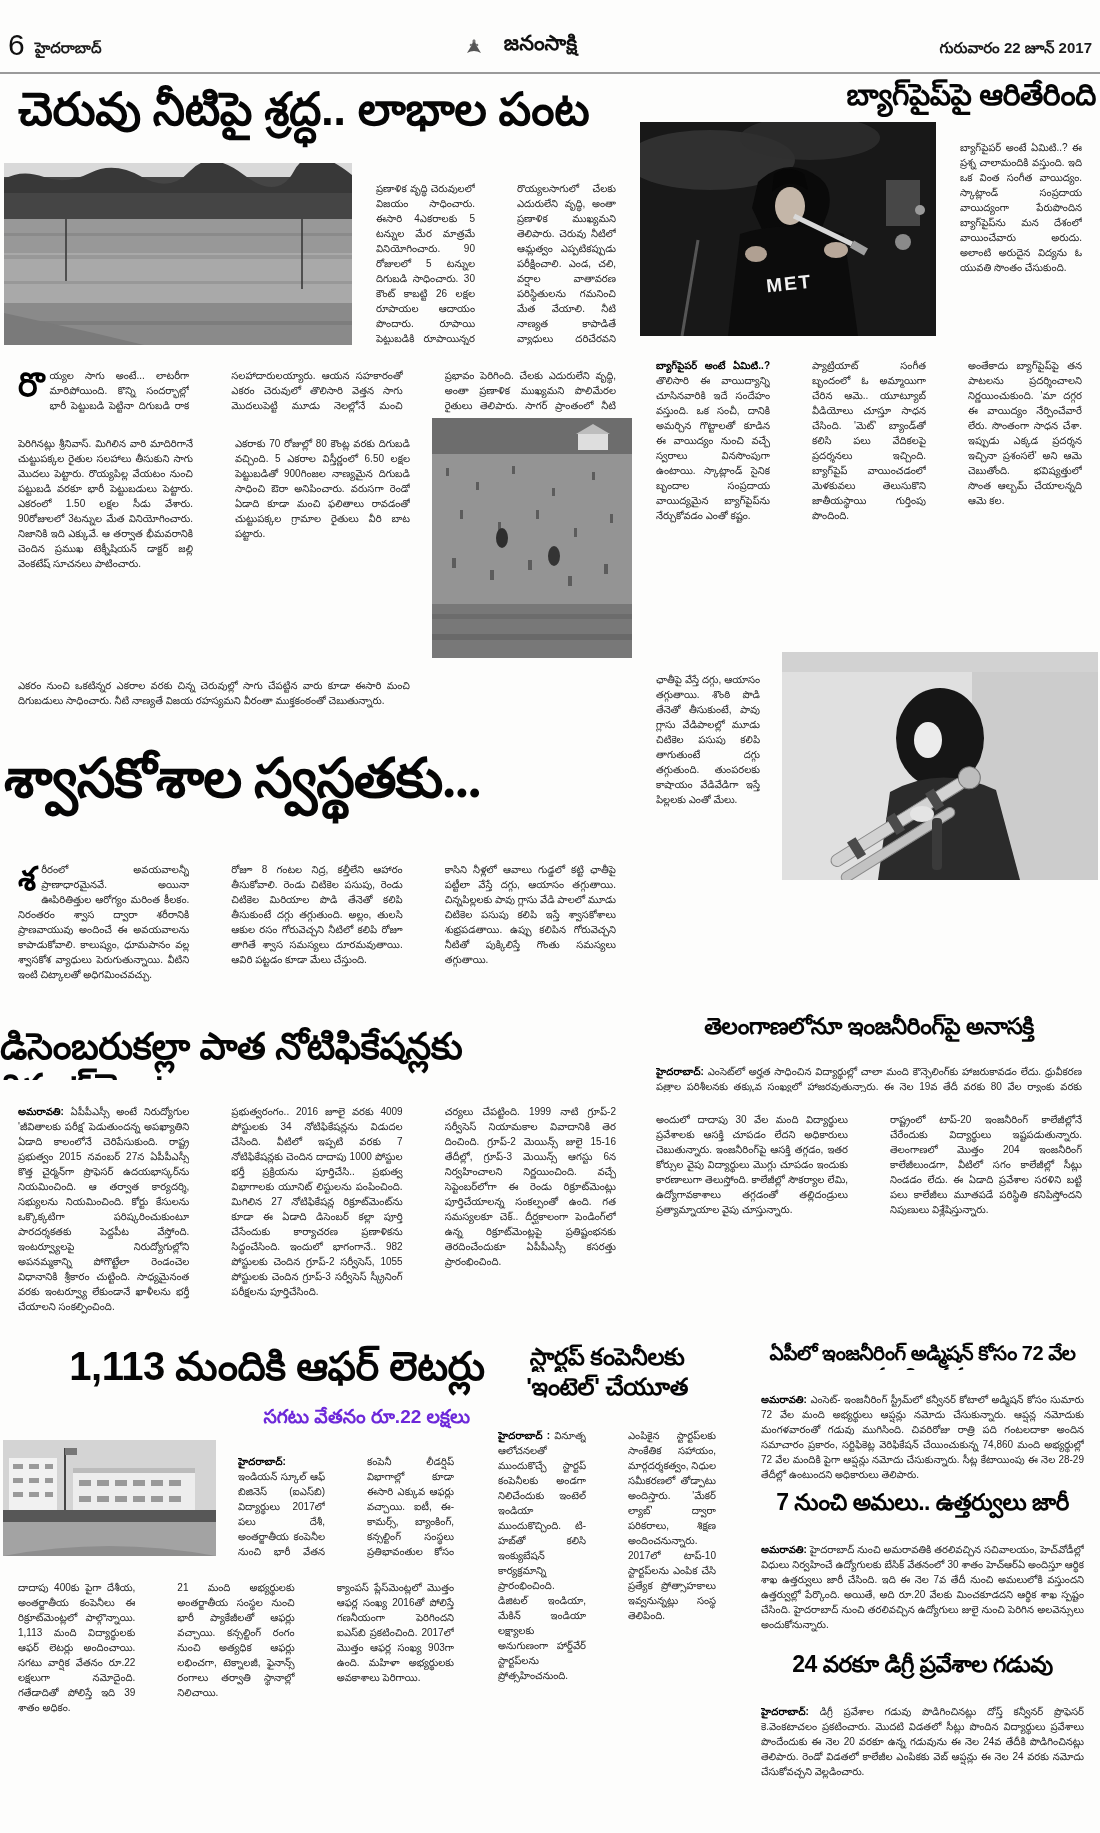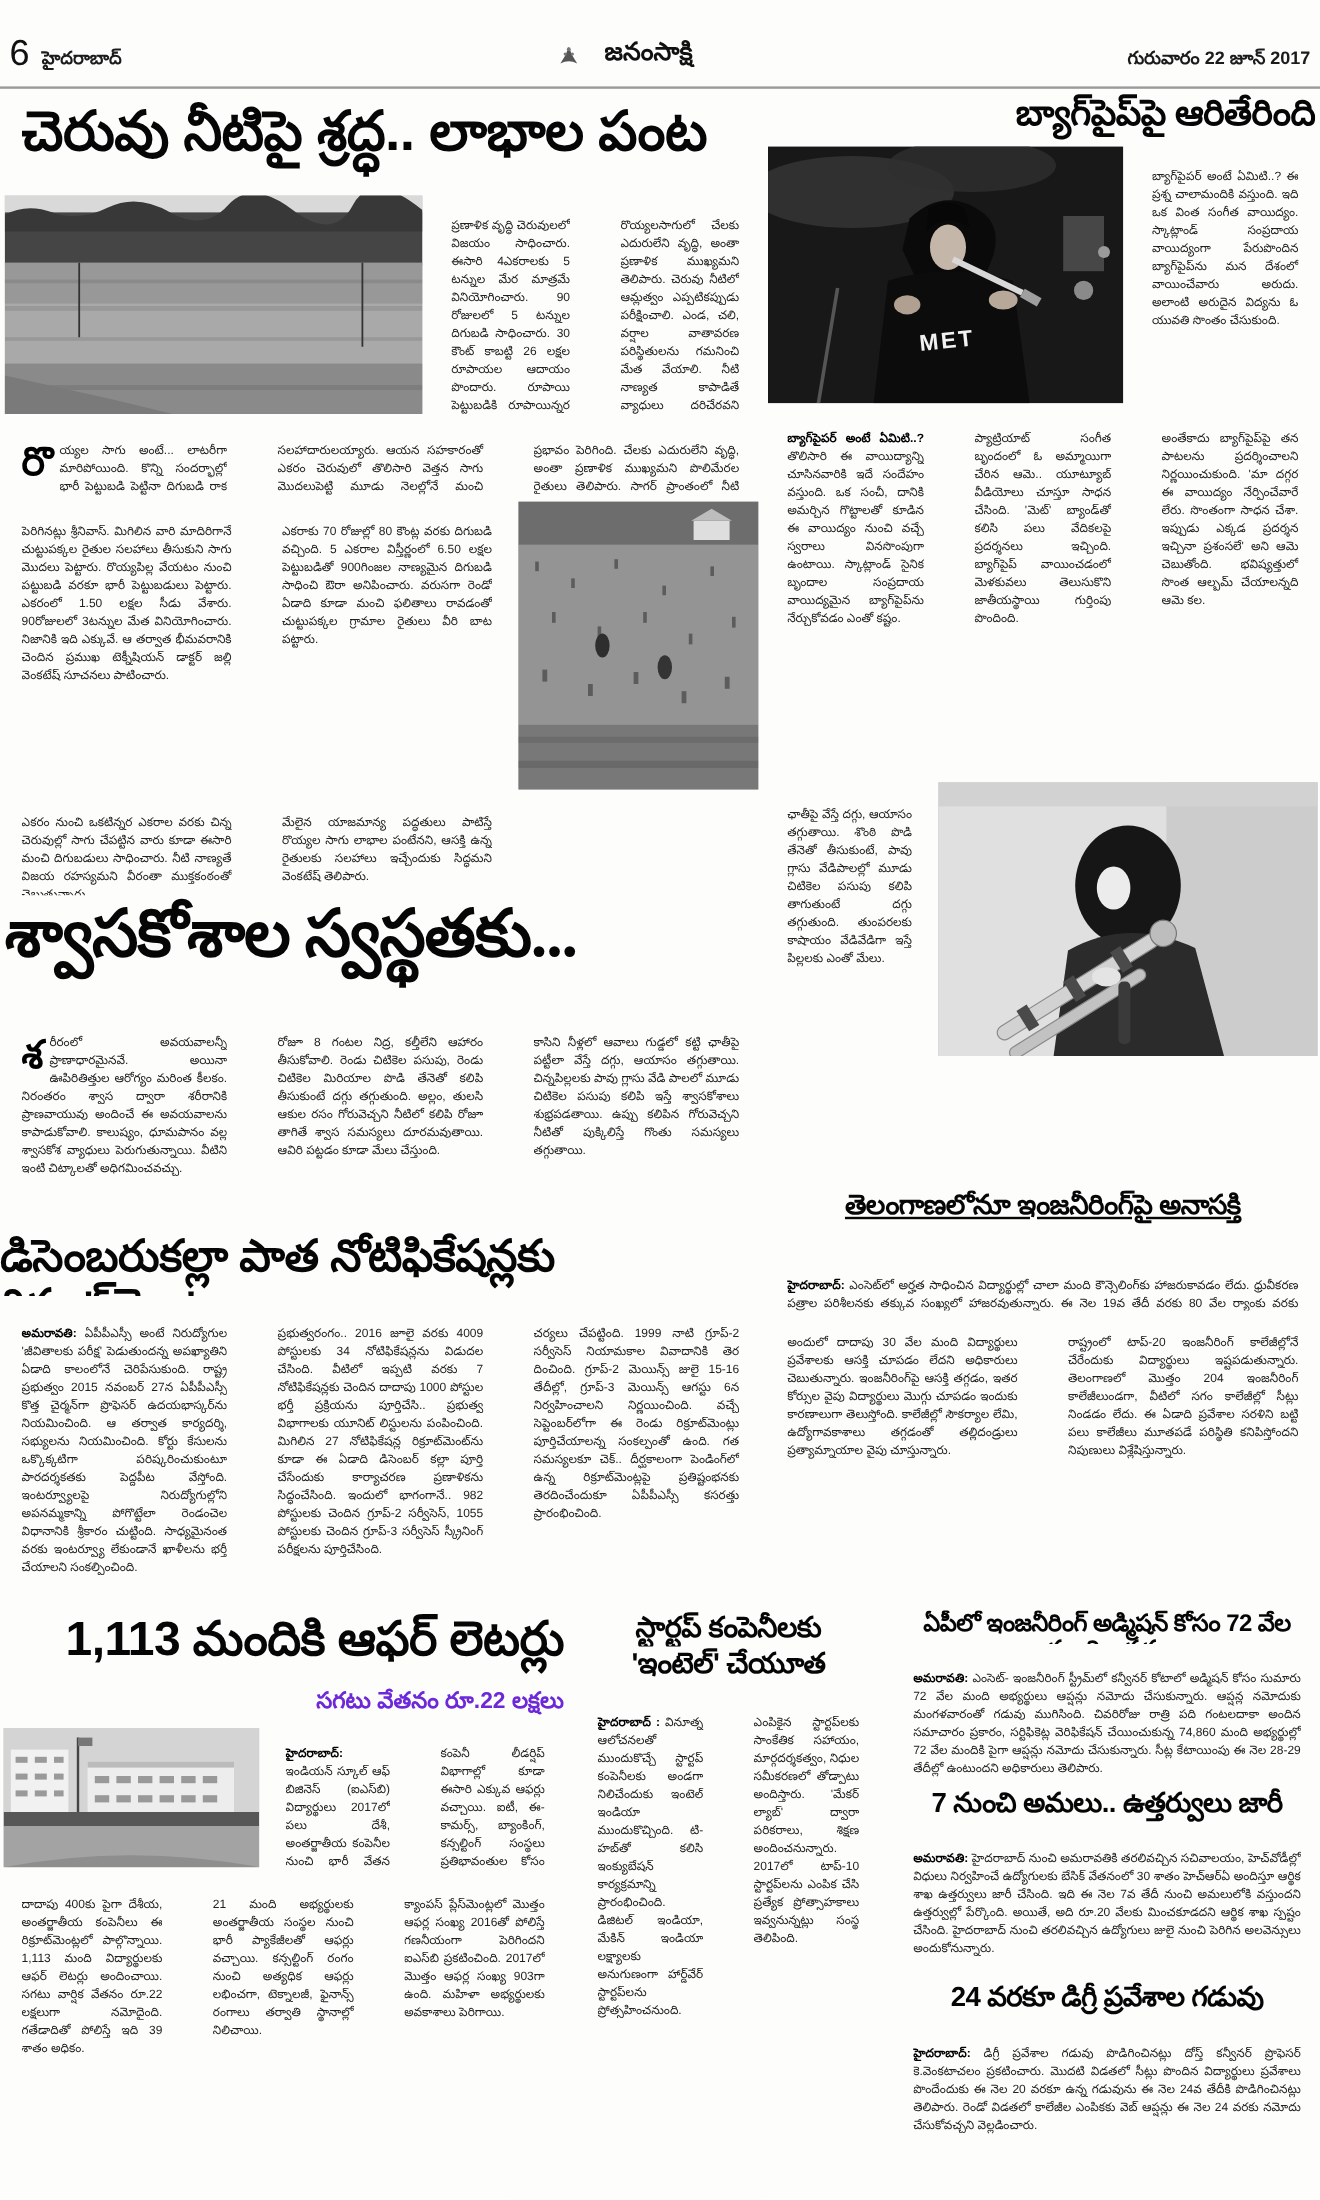--- a/index.html
+++ b/index.html
@@ -13,21 +13,21 @@
   .mast-center{display:flex;align-items:center;gap:20px;font-size:21px;font-weight:800;color:#111;}
   .mast-date{font-size:15px;font-weight:700;}
   .rule{position:absolute;left:0;width:1100px;height:2px;background:#9a9a9a;}
   
   .hl{font-weight:800;color:#060606;line-height:1.12;letter-spacing:-0.5px;margin:0;overflow:hidden;}
   .h-lake{font-size:46px;}
   .h-bag{font-size:30px;text-align:right;}
   .h-lungs{font-size:55px;letter-spacing:-1px;}
   .h-recruit{font-size:37px;}
   .h-tel{font-size:23px;text-align:center;}
-  .h-offers{font-size:40px;text-align:right;}
+  .h-offers{font-size:40px;text-align:center;margin-left:42px;}
   .sub-offers{font-size:19px;font-weight:700;text-align:right;color:#6d28d9;}
   .h-intel{font-size:24px;text-align:center;line-height:1.25;}
   .h-ap{font-size:20px;text-align:center;}
   .h-ord{font-size:23px;text-align:center;}
   .h-deg{font-size:23px;text-align:center;}
   
   .cols{display:flex;gap:10px;overflow:hidden;}
   .cols p{flex:1 1 0;min-width:0;}
   p.col{margin:16px;text-align:justify;font-size:10px;line-height:1.5;color:#222;
         overflow:hidden;overflow-wrap:anywhere;height:100%;}
@@ -118,21 +118,20 @@
     </g>
     <ellipse cx="70" cy="120" rx="6" ry="10" fill="#2e2e2e"></ellipse>
     <ellipse cx="122" cy="138" rx="6" ry="10" fill="#343434"></ellipse>
     <rect y="186" width="200" height="54" fill="#787878"></rect>
     <rect y="196" width="200" height="5" fill="#5f5f5f" opacity=".5"></rect>
     <rect y="216" width="200" height="6" fill="#5a5a5a" opacity=".5"></rect>
   </svg>
 
   <div class="blk cols" style="left:2px;top:662px;width:424px;height:84px;">
     <p class="col">ఎకరం నుంచి ఒకటిన్నర ఎకరాల వరకు చిన్న చెరువుల్లో సాగు చేపట్టిన వారు కూడా ఈసారి మంచి దిగుబడులు సాధించారు. నీటి నాణ్యతే విజయ రహస్యమని వీరంతా ముక్తకంఠంతో చెబుతున్నారు.</p>
-    <p class="col">మేలైన యాజమాన్య పద్ధతులు పాటిస్తే రొయ్యల సాగు లాభాల పంటేనని, ఆసక్తి ఉన్న రైతులకు సలహాలు ఇచ్చేందుకు సిద్ధమని వెంకటేష్ తెలిపారు.</p>
   </div>
 
   <h2 class="blk hl h-bag" style="left:660px;top:78px;width:436px;height:40px;">బ్యాగ్‌పైప్‌పై ఆరితేరింది</h2>
 
   <svg class="blk photo" viewBox="0 0 296 214" style="left:640px;top:122px;width:296px;height:214px;">
     <rect width="296" height="214" fill="#181818"></rect>
     <ellipse cx="70" cy="38" rx="85" ry="30" fill="#3a3a3a" opacity=".7"></ellipse>
     <ellipse cx="170" cy="16" rx="70" ry="22" fill="#2f2f2f" opacity=".8"></ellipse>
     <rect x="246" y="58" width="34" height="46" fill="#474747"></rect>
     <circle cx="263" cy="120" r="8" fill="#8a8a8a"></circle>
@@ -183,21 +182,21 @@
   </div>
 
   <h1 class="blk hl h-lungs" style="left:4px;top:748px;width:630px;height:88px;font-family:Liberation Serif, serif;">శ్వాసకోశాల స్వస్థతకు...</h1>
 
   <div class="blk cols" style="left:2px;top:846px;width:630px;height:166px;">
     <p class="col"><span class="dropcap">శ</span><span>రీరంలో అవయవాలన్నీ ప్రాణాధారమైనవే. అయినా ఊపిరితిత్తుల ఆరోగ్యం మరింత కీలకం. నిరంతరం శ్వాస ద్వారా శరీరానికి ప్రాణవాయువు అందించే ఈ అవయవాలను కాపాడుకోవాలి. కాలుష్యం, ధూమపానం వల్ల శ్వాసకోశ వ్యాధులు పెరుగుతున్నాయి. వీటిని ఇంటి చిట్కాలతో అధిగమించవచ్చు.</span></p>
     <p class="col">రోజూ 8 గంటల నిద్ర, కల్తీలేని ఆహారం తీసుకోవాలి. రెండు చిటికెల పసుపు, రెండు చిటికెల మిరియాల పొడి తేనెతో కలిపి తీసుకుంటే దగ్గు తగ్గుతుంది. అల్లం, తులసి ఆకుల రసం గోరువెచ్చని నీటిలో కలిపి రోజూ తాగితే శ్వాస సమస్యలు దూరమవుతాయి. ఆవిరి పట్టడం కూడా మేలు చేస్తుంది.</p>
     <p class="col">కాసిని నీళ్లలో ఆవాలు గుడ్డలో కట్టి ఛాతీపై పట్టీలా వేస్తే దగ్గు, ఆయాసం తగ్గుతాయి. చిన్నపిల్లలకు పావు గ్లాసు వేడి పాలలో మూడు చిటికెల పసుపు కలిపి ఇస్తే శ్వాసకోశాలు శుభ్రపడతాయి. ఉప్పు కలిపిన గోరువెచ్చని నీటితో పుక్కిలిస్తే గొంతు సమస్యలు తగ్గుతాయి.</p>
   </div>
 
-  <h2 class="blk hl h-tel" style="left:640px;top:992px;width:458px;height:30px;text-decoration:underline;">తెలంగాణలోనూ ఇంజనీరింగ్‌పై అనాసక్తి</h2>
+  <h2 class="blk hl h-tel" style="left:640px;top:1014px;width:458px;height:30px;">తెలంగాణలోనూ ఇంజనీరింగ్‌పై అనాసక్తి</h2>
   <div class="blk single" style="left:640px;top:1048px;width:458px;height:44px;">
     <p class="col"><b class="dl">హైదరాబాద్:</b> <span>ఎంసెట్‌లో అర్హత సాధించిన విద్యార్థుల్లో చాలా మంది కౌన్సెలింగ్‌కు హాజరుకావడం లేదు. ధ్రువీకరణ పత్రాల పరిశీలనకు తక్కువ సంఖ్యలో హాజరవుతున్నారు. ఈ నెల 19వ తేదీ వరకు 80 వేల ర్యాంకు వరకు ధ్రువపత్రాల పరిశీలనకు అవకాశం ఇవ్వగా 50,691 మంది విద్యార్థులు మాత్రమే హాజరయ్యారు.</span></p>
   </div>
   <div class="blk cols" style="left:640px;top:1096px;width:458px;height:234px;">
     <p class="col">అందులో దాదాపు 30 వేల మంది విద్యార్థులు ప్రవేశాలకు ఆసక్తి చూపడం లేదని అధికారులు చెబుతున్నారు. ఇంజనీరింగ్‌పై ఆసక్తి తగ్గడం, ఇతర కోర్సుల వైపు విద్యార్థులు మొగ్గు చూపడం ఇందుకు కారణాలుగా తెలుస్తోంది. కాలేజీల్లో సౌకర్యాల లేమి, ఉద్యోగావకాశాలు తగ్గడంతో తల్లిదండ్రులు ప్రత్యామ్నాయాల వైపు చూస్తున్నారు.</p>
     <p class="col">రాష్ట్రంలో టాప్-20 ఇంజనీరింగ్ కాలేజీల్లోనే చేరేందుకు విద్యార్థులు ఇష్టపడుతున్నారు. తెలంగాణలో మొత్తం 204 ఇంజనీరింగ్ కాలేజీలుండగా, వీటిలో సగం కాలేజీల్లో సీట్లు నిండడం లేదు. ఈ ఏడాది ప్రవేశాల సరళిని బట్టి పలు కాలేజీలు మూతపడే పరిస్థితి కనిపిస్తోందని నిపుణులు విశ్లేషిస్తున్నారు.</p>
   </div>
 
   <h1 class="blk hl h-recruit" style="left:0px;top:1026px;width:634px;height:54px;">డిసెంబరుకల్లా పాత నోటిఫికేషన్లకు రిక్రూట్‌మెంట్లు</h1>
   <div class="blk cols" style="left:2px;top:1088px;width:630px;height:242px;">

